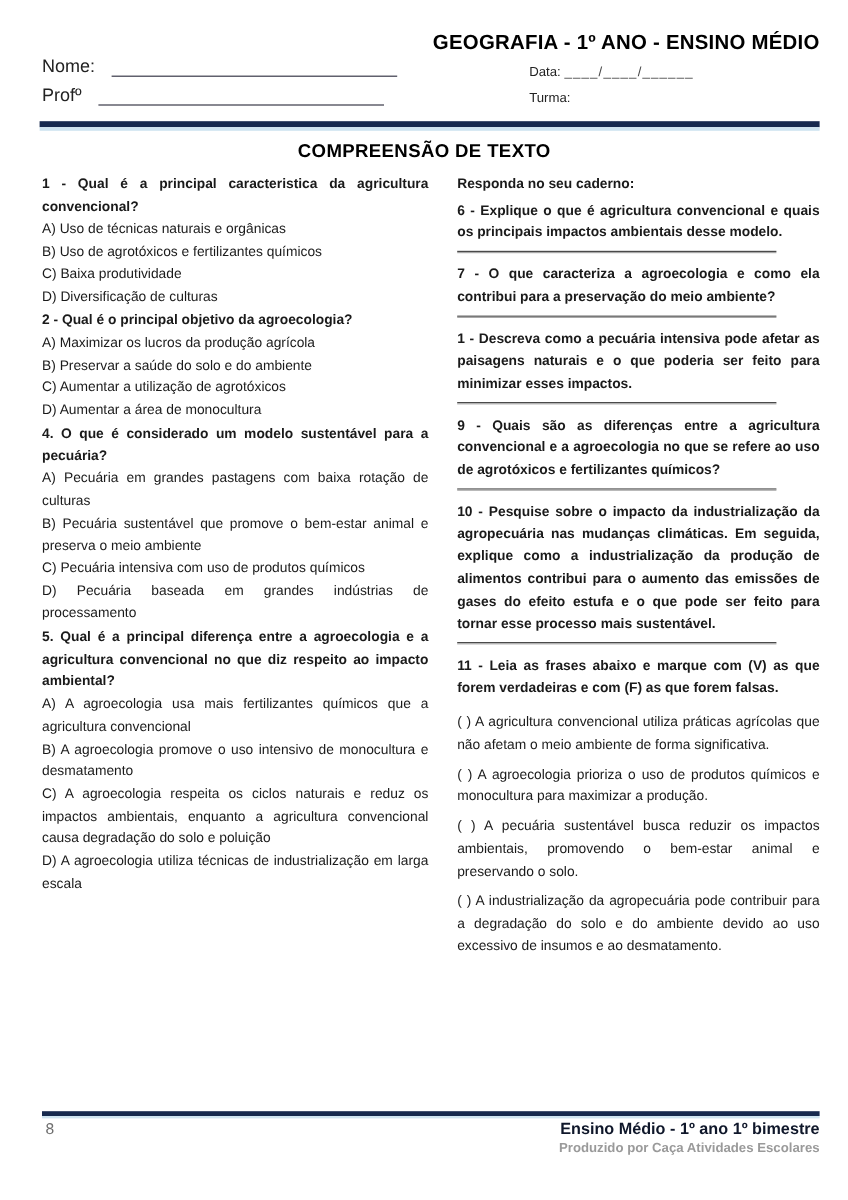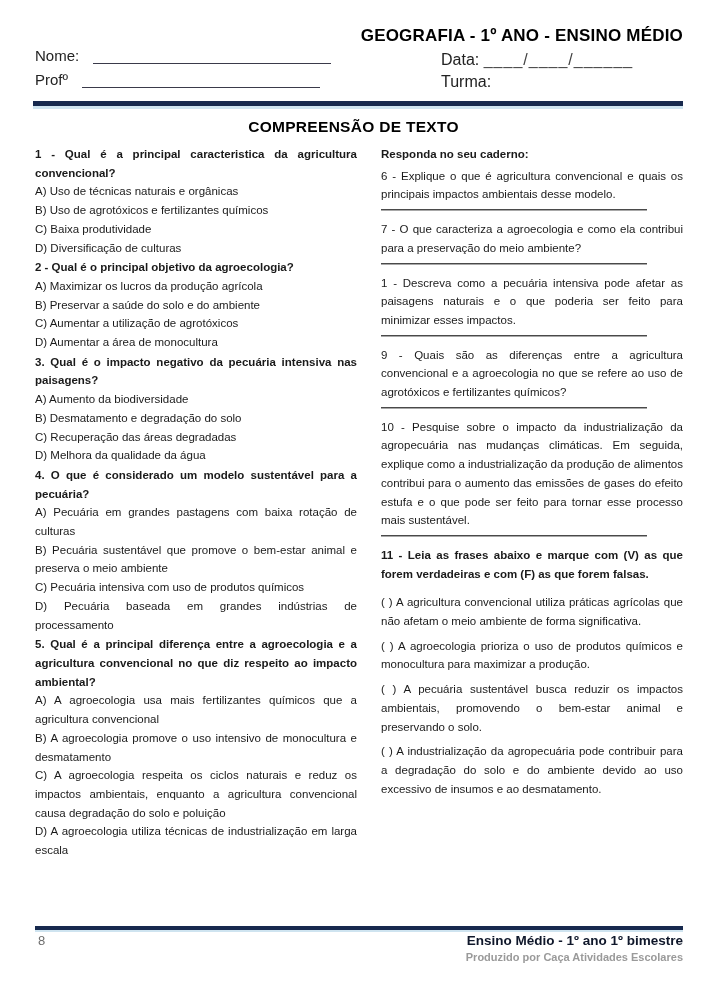--- a/index.html
+++ b/index.html
@@ -48,21 +48,21 @@
     font-size: 17px;
     font-weight: bold;
     color: #000;
     letter-spacing: 0.2px;
     white-space: nowrap;
   }
   .header-right .sub {
     width: 242px;
     margin-left: auto;
     text-align: left;
-    font-size: 16px;
+    font-size: 11px;
     color: #222;
     line-height: 22px;
     margin-top: 3px;
   }
   .blanks { letter-spacing: 1px; color: #444; }
 
   
   .divider {
     margin: 8px 24px 0 33px;
     height: 5px;
@@ -99,21 +99,21 @@
     text-align: justify;
   }
   .q-head { font-weight: bold; }
   .mcq-block { margin-bottom: 1px; }
 
   .instruction {
     font-weight: bold;
     font-size: 11.8px;
     margin-bottom: 3px;
   }
-  .essay-q p { font-weight: normal; }
+  .essay-q p { font-weight: bold; }
   .rule {
     width: 88%;
     height: 2px;
     border-top: 1px solid #4a4a4a;
     border-bottom: 1px solid #a8a8a8;
     margin: 5px 0 9px 0;
   }
   .tf-block { margin-top: 9px; }
   .tf-item { margin-top: 6px; font-weight: normal; }
   .tf-items { margin-top: 10px; }
@@ -199,27 +199,20 @@
       </div>
 
       <div class="mcq-block">
         <p class="q-head">2 - Qual é o principal objetivo da agroecologia?</p>
         <p>A) Maximizar os lucros da produção agrícola</p>
         <p>B) Preservar a saúde do solo e do ambiente</p>
         <p>C) Aumentar a utilização de agrotóxicos</p>
         <p>D) Aumentar a área de monocultura</p>
       </div>
 
-      <div class="mcq-block">
-        <p class="q-head">3. Qual é o impacto negativo da pecuária intensiva nas paisagens?</p>
-        <p>A) Aumento da biodiversidade</p>
-        <p>B) Desmatamento e degradação do solo</p>
-        <p>C) Recuperação das áreas degradadas</p>
-        <p>D) Melhora da qualidade da água</p>
-      </div>
 
       <div class="mcq-block">
         <p class="q-head">4. O que é considerado um modelo sustentável para a pecuária?</p>
         <p>A) Pecuária em grandes pastagens com baixa rotação de culturas</p>
         <p>B) Pecuária sustentável que promove o bem-estar animal e preserva o meio ambiente</p>
         <p>C) Pecuária intensiva com uso de produtos químicos</p>
         <p>D) Pecuária baseada em grandes indústrias de processamento</p>
       </div>
 
       <div class="mcq-block">

